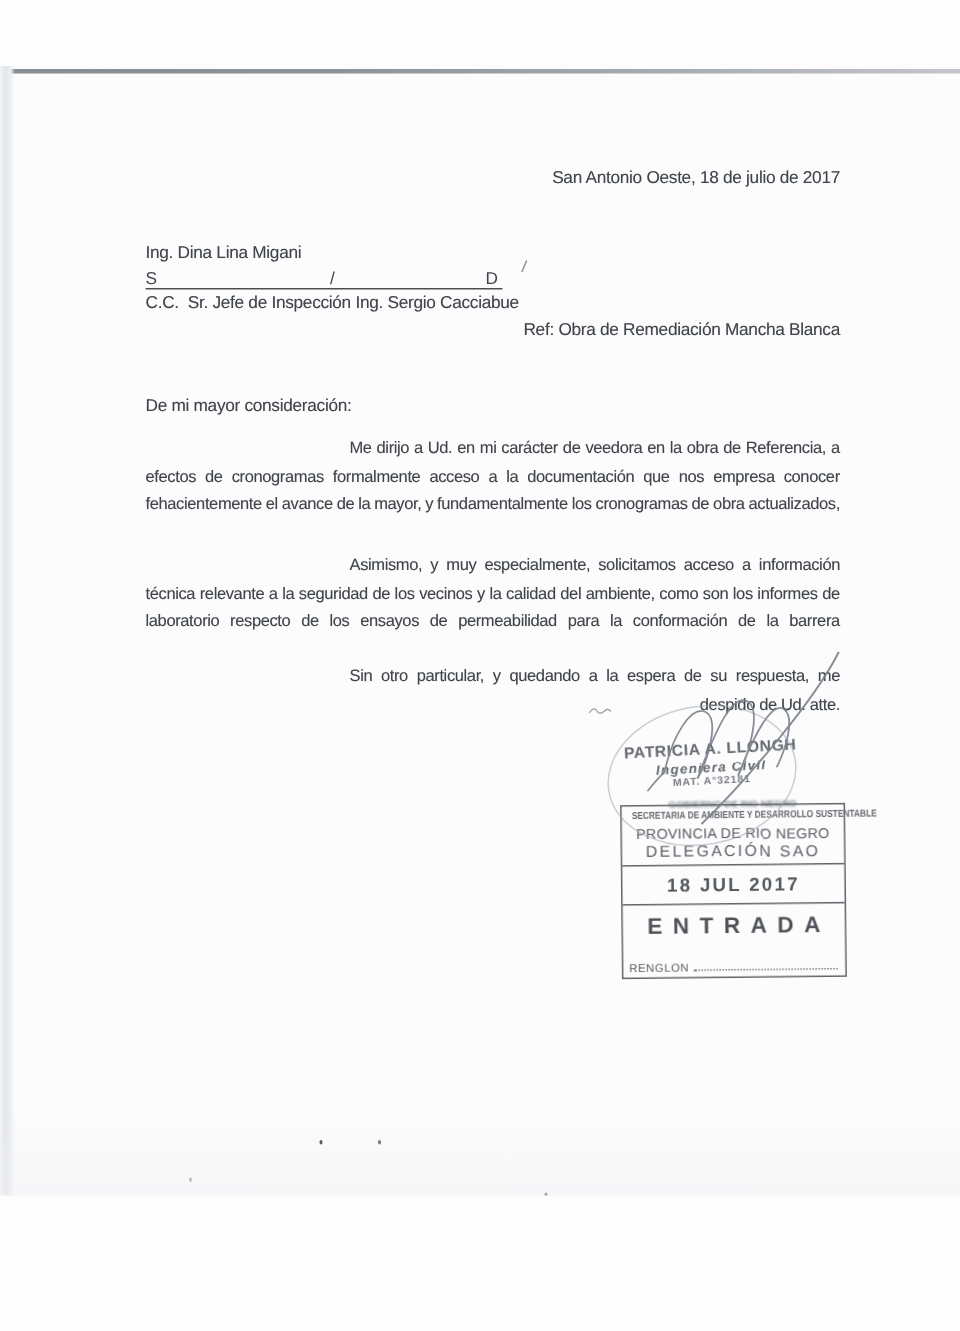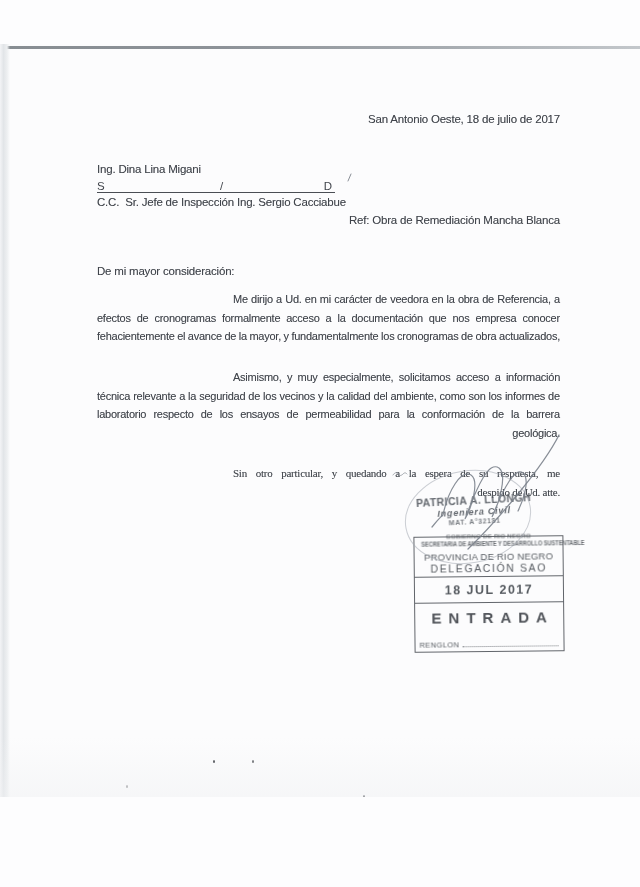--- a/index.html
+++ b/index.html
@@ -187,24 +187,23 @@
         <span>ensayos</span>
         <span>de</span>
         <span>permeabilidad</span>
         <span>para</span>
         <span>la</span>
         <span>conformación</span>
         <span>de</span>
         <span>la</span>
         <span>barrera</span>
       </div>
-    <div class="ln pline">geológica.</div>
-  </div>
-
-  <div class="para" style="top:420px;font-family:Liberation Serif, serif;">
+  </div>
+
+  <div class="para" style="top:398px;">
     <div class="ln jline indent">
         <span>Sin</span>
         <span>otro</span>
         <span>particular,</span>
         <span>y</span>
         <span>quedando</span>
         <span>a</span>
         <span>la</span>
         <span>espera</span>
         <span>de</span>

